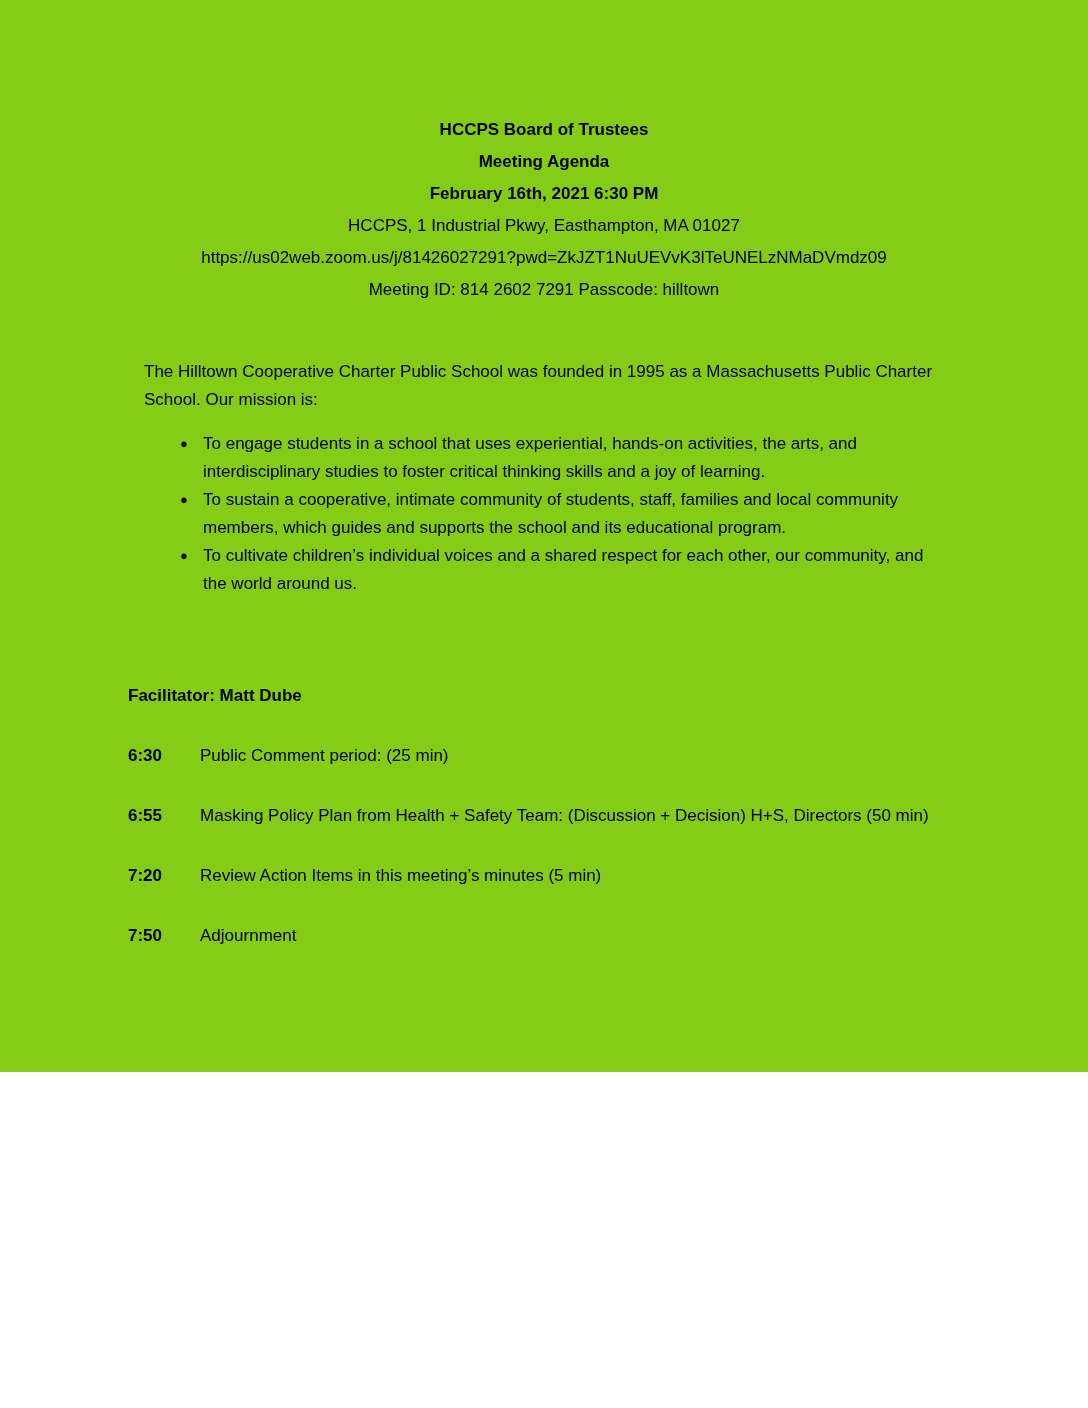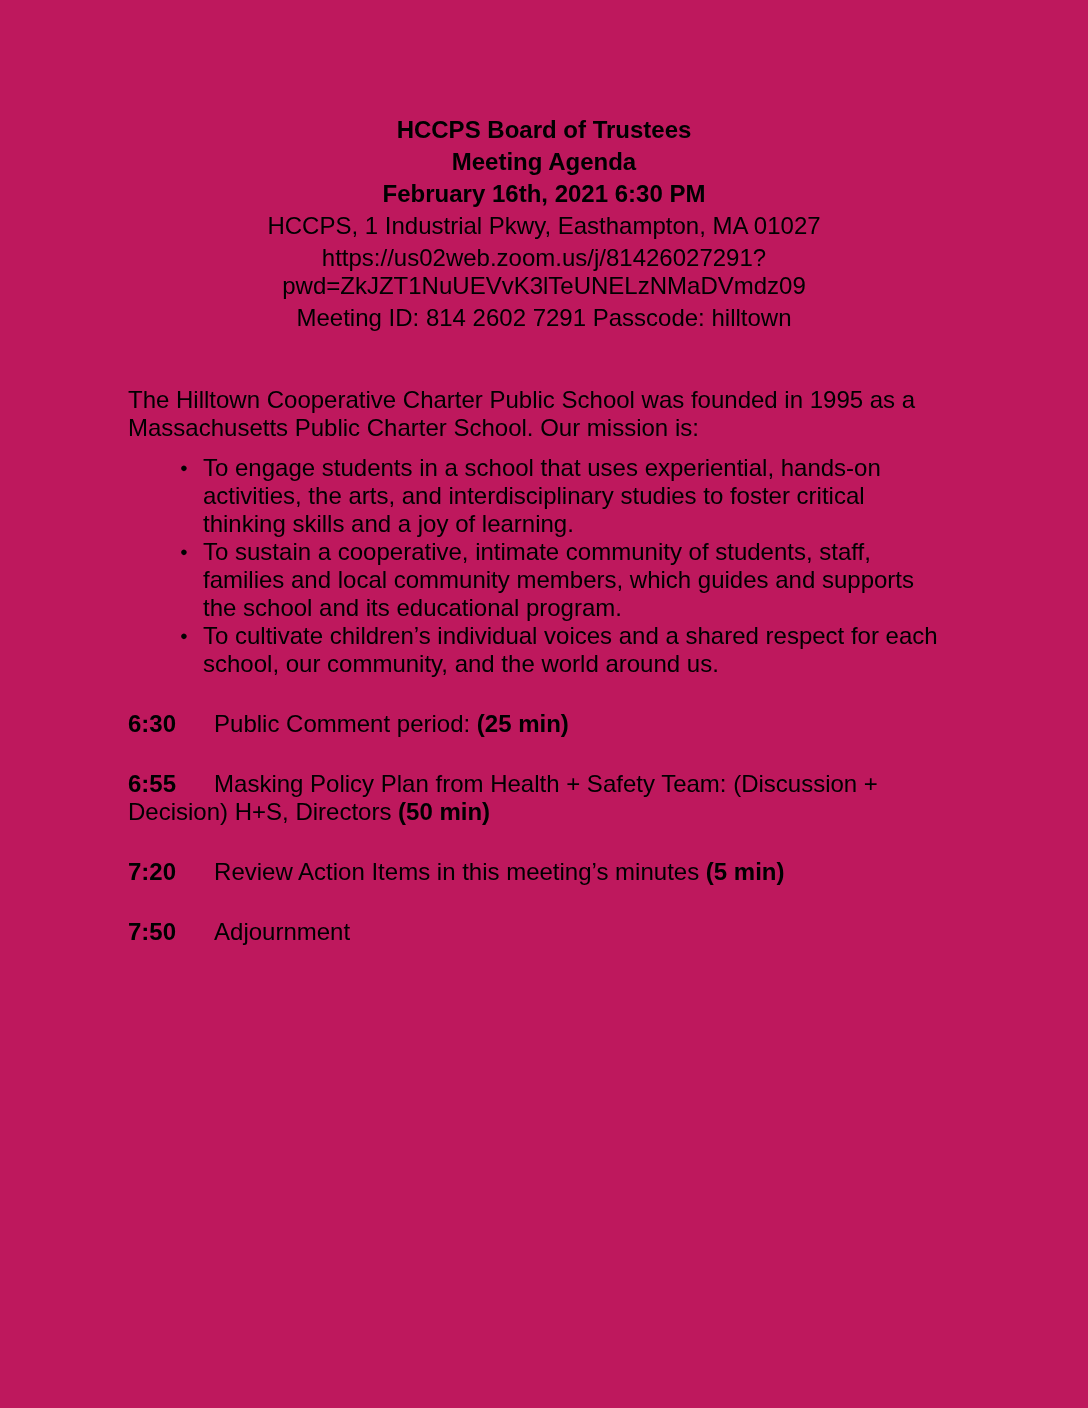--- a/index.html
+++ b/index.html
@@ -3,39 +3,39 @@
 <meta charset="utf-8">
 <style>
   html, body {
     margin: 0;
     padding: 0;
     background: #ffffff;
   }
   .page {
     position: relative;
     width: 1088px;
-    height: 1408px;
-    background: #be185d;
+    height: 1072px;
+    background: #84cc16;
     color: #000000;
     font-family: "Liberation Sans", "DejaVu Sans", sans-serif;
-    font-size: 24px;
+    font-size: 17px;
     line-height: 28px;
     box-sizing: border-box;
     padding: 116px 128px 0 128px;
     overflow: hidden;
   }
   .header-block p {
     margin: 0 0 4px 0;
     text-align: center;
     line-height: 28px;
   }
   .bold { font-weight: bold; }
   .mission-block { margin-top: 54px; }
   .mission-intro {
-    margin: 0;
+    margin: 16px;
   }
   ul.mission-list {
     margin: 12px;
     padding: 0 0 0 40px;
     list-style: none;
   }
   ul.mission-list li {
     position: relative;
     padding-left: 23px;
     margin: 0;
@@ -56,21 +56,21 @@
     margin: 32px 0 0 0;
   }
   .agenda-time {
     font-weight: bold;
     margin-right: 38px;
   }
   .agenda-title {
     font-weight: normal;
   }
   .agenda-duration {
-    font-weight: bold;
+    font-weight: normal;
   }
 </style>
 </head>
 <body>
 
 <div class="page">
 
   <div class="header-block">
     <p class="bold">HCCPS Board of Trustees</p>
     <p class="bold">Meeting Agenda</p>
@@ -78,24 +78,25 @@
     <p>HCCPS, 1 Industrial Pkwy, Easthampton, MA 01027</p>
     <p>https://us02web.zoom.us/j/81426027291?pwd=ZkJZT1NuUEVvK3lTeUNELzNMaDVmdz09</p>
     <p>Meeting ID: 814 2602 7291 Passcode: hilltown</p>
   </div>
 
   <div class="mission-block">
     <p class="mission-intro">The Hilltown Cooperative Charter Public School was founded in 1995 as a Massachusetts Public Charter School. Our mission is:</p>
     <ul class="mission-list">
       <li>To engage students in a school that uses experiential, hands-on activities, the arts, and interdisciplinary studies to foster critical thinking skills and a joy of learning.</li>
       <li>To sustain a cooperative, intimate community of students, staff, families and local community members, which guides and supports the school and its educational program.</li>
-      <li>To cultivate children’s individual voices and a shared respect for each school, our community, and the world around us.</li>
+      <li>To cultivate children’s individual voices and a shared respect for each other, our community, and the world around us.</li>
     </ul>
   </div>
 
+  <p class="facilitator">Facilitator: Matt Dube</p>
 
   <p class="agenda-item">
     <span class="agenda-time">6:30</span><span class="agenda-title">Public Comment period:</span><span class="agenda-duration"> (25 min)</span>
   </p>
 
   <p class="agenda-item">
     <span class="agenda-time">6:55</span><span class="agenda-title">Masking Policy Plan from Health + Safety Team: (Discussion + Decision) H+S, Directors</span><span class="agenda-duration"> (50 min)</span>
   </p>
 
   <p class="agenda-item">

